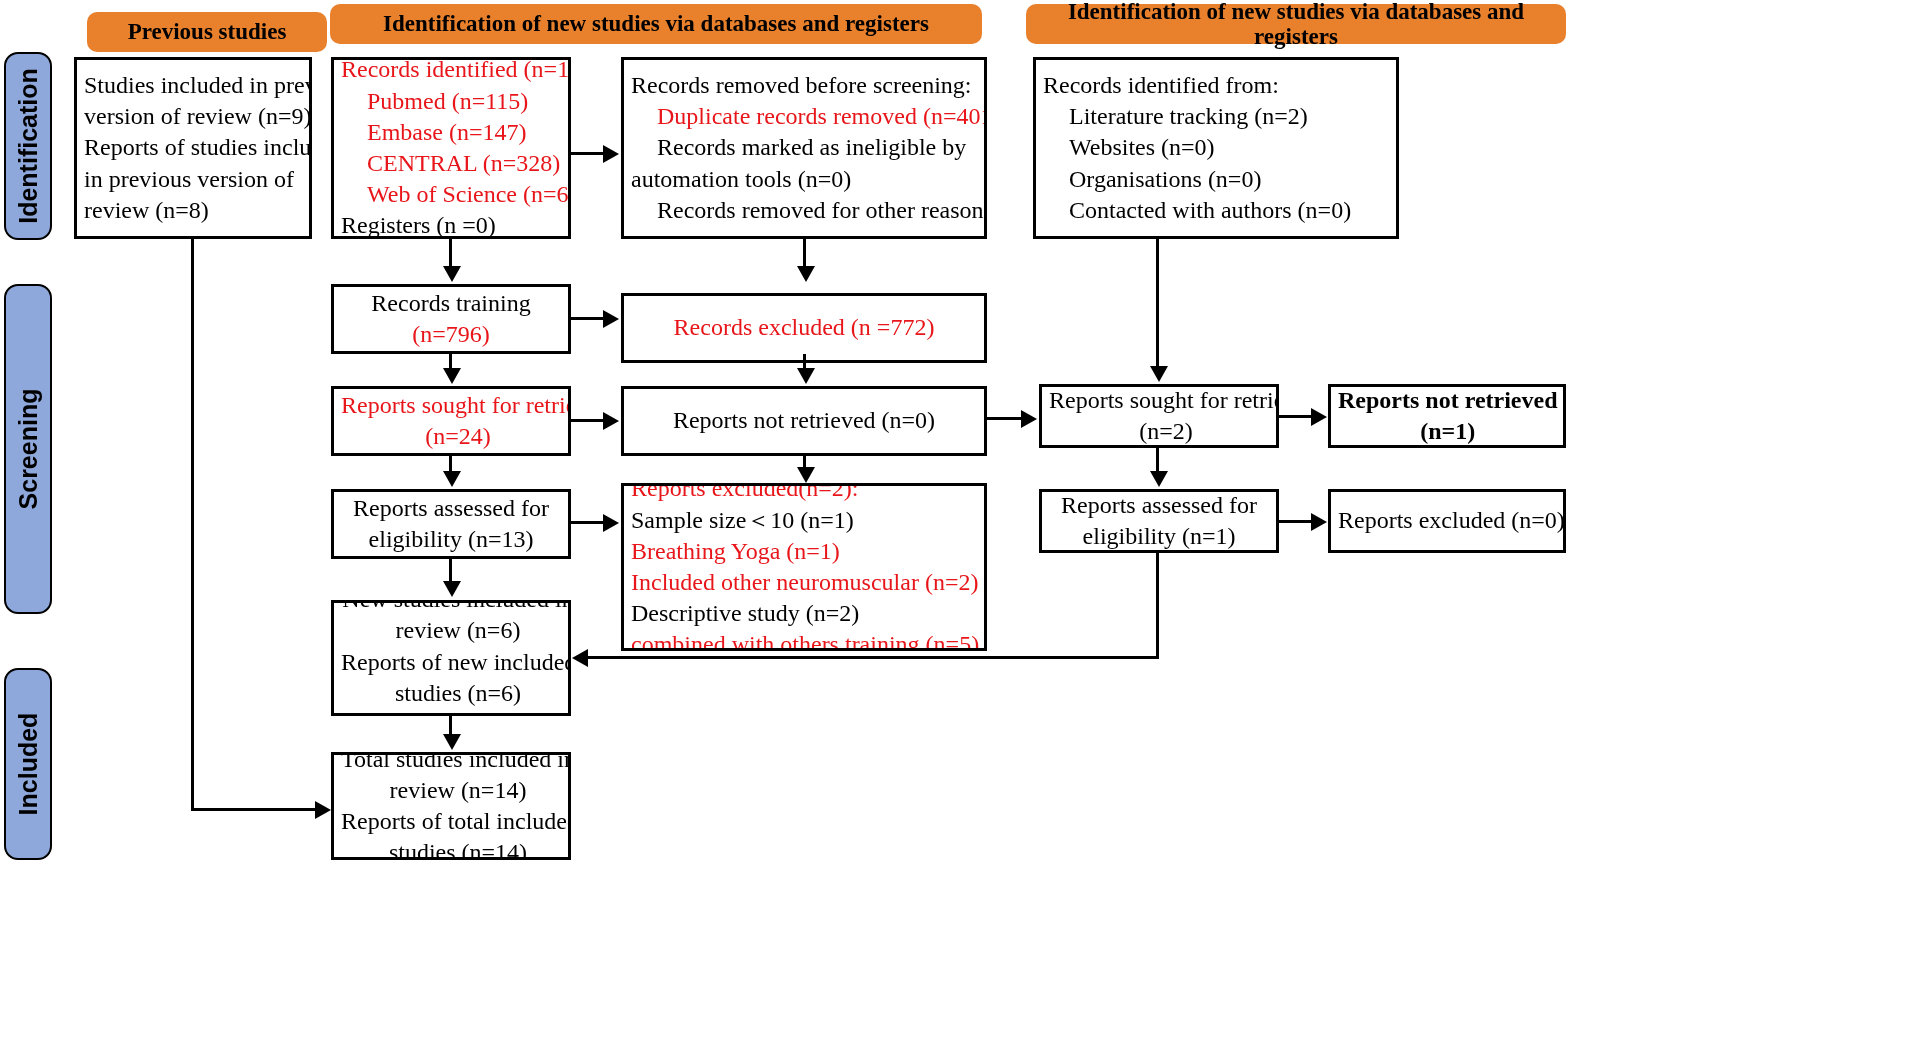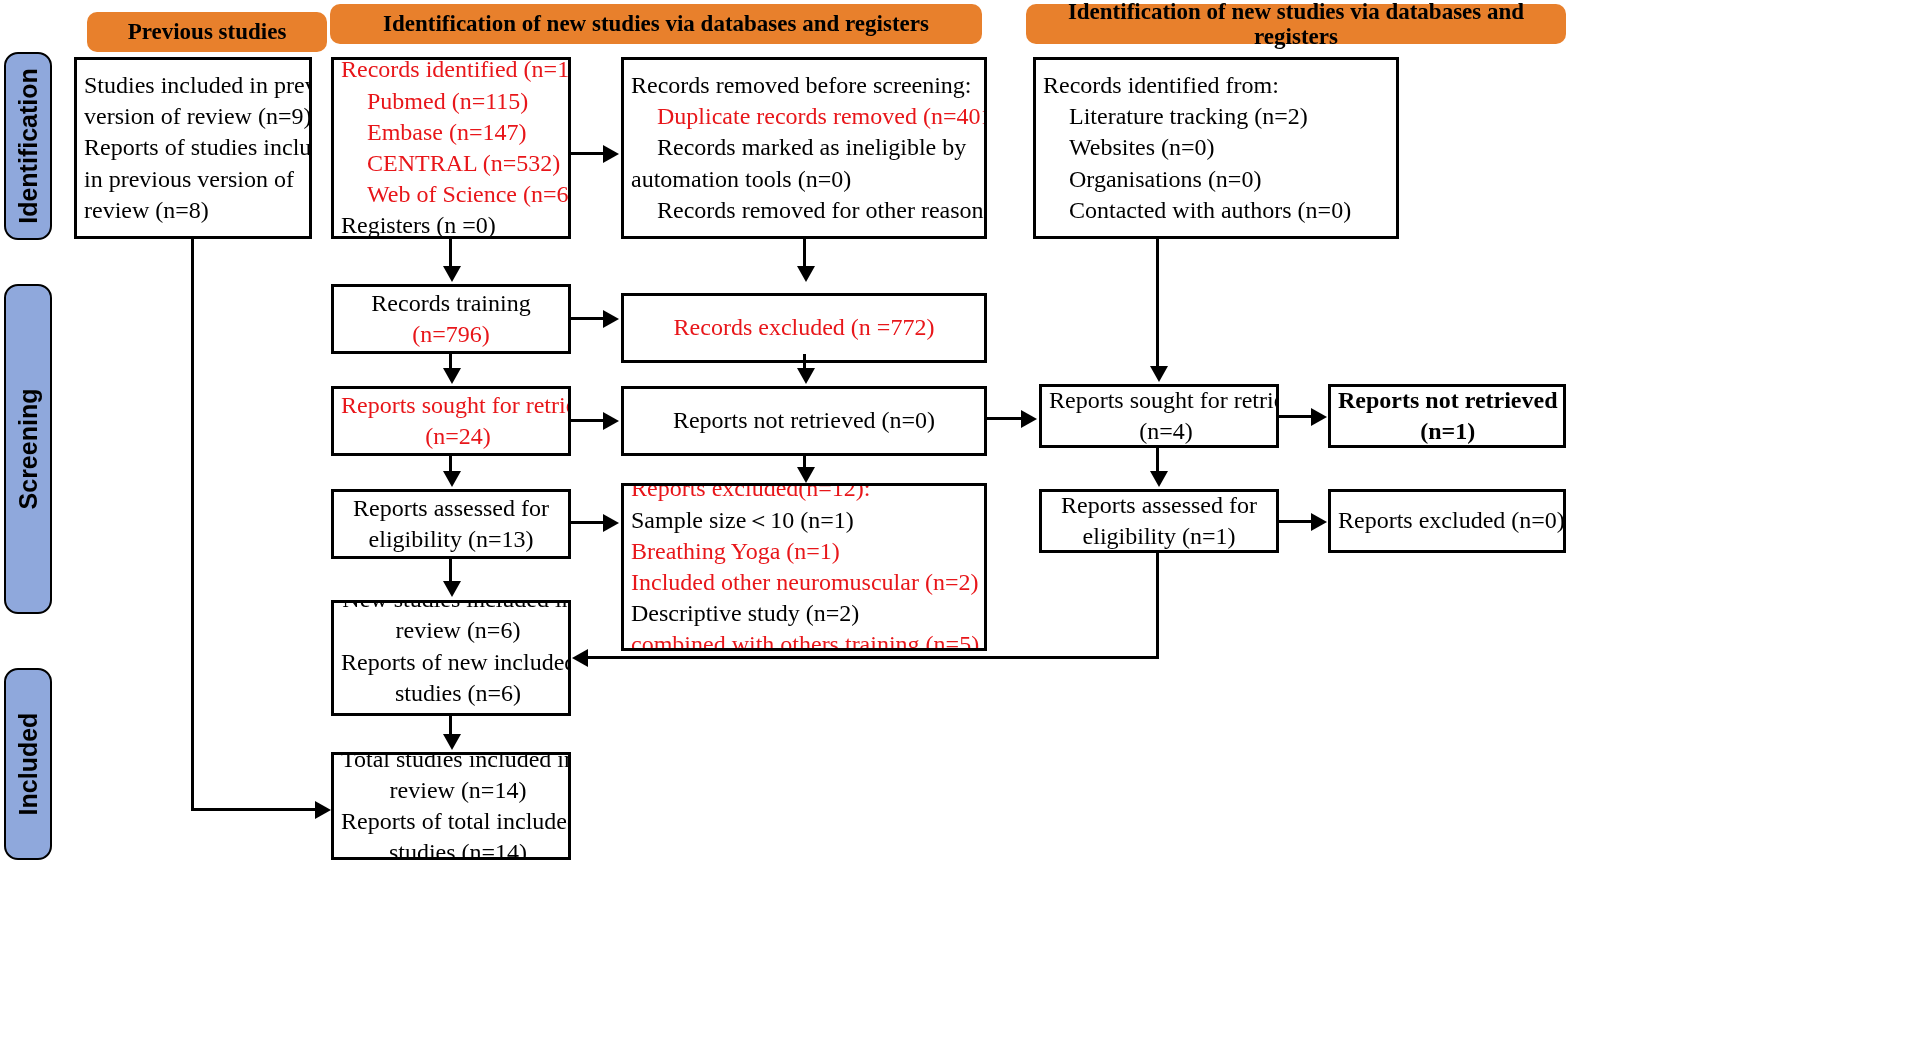--- a/index.html
+++ b/index.html
@@ -94,21 +94,21 @@
       <div class="ln blk">in previous version of</div>
       <div class="ln blk">review (n=8)</div>
     </div>
   </div>
 
   <div class="box mid" style="left:331px;top:57px;width:240px;height:182px;">
     <div class="bodylines">
       <div class="ln red">Records identified (n=1197)</div>
       <div class="ln red ind">Pubmed (n=115)</div>
       <div class="ln red ind">Embase (n=147)</div>
-      <div class="ln red ind">CENTRAL (n=532)</div>
+      <div class="ln red ind">CENTRAL (n=328)</div>
       <div class="ln red ind">Web of Science (n=607)</div>
       <div class="ln blk">Registers (n =0)</div>
     </div>
   </div>
 
   <div class="box mid" style="left:621px;top:57px;width:366px;height:182px;">
     <div class="bodylines">
       <div class="ln blk">Records removed before screening:</div>
       <div class="ln red ind">Duplicate records removed (n=401)</div>
       <div class="ln blk ind">Records marked as ineligible by</div>
@@ -149,41 +149,41 @@
 
   <div class="box mid ctr" style="left:621px;top:386px;width:366px;height:70px;">
     <div class="bodylines">
       <div class="ln blk">Reports not retrieved (n=0)</div>
     </div>
   </div>
 
   <div class="box mid ctr" style="left:1039px;top:384px;width:240px;height:64px;">
     <div class="bodylines">
       <div class="ln blk">Reports sought for retrieval</div>
-      <div class="ln blk">(n=4)</div>
+      <div class="ln blk">(n=2)</div>
     </div>
   </div>
 
   <div class="box mid ctr" style="left:1328px;top:384px;width:238px;height:64px;font-weight:bold;">
     <div class="bodylines">
       <div class="ln blk">Reports not retrieved</div>
       <div class="ln blk">(n=1)</div>
     </div>
   </div>
 
   <div class="box mid ctr" style="left:331px;top:489px;width:240px;height:70px;">
     <div class="bodylines">
       <div class="ln blk">Reports assessed for</div>
       <div class="ln blk">eligibility (n=13)</div>
     </div>
   </div>
 
   <div class="box mid" style="left:621px;top:483px;width:366px;height:168px;">
     <div class="bodylines">
-      <div class="ln red">Reports excluded(n=12):</div>
+      <div class="ln red">Reports excluded(n=2):</div>
       <div class="ln blk">Sample size＜10 (n=1)</div>
       <div class="ln red">Breathing Yoga (n=1)</div>
       <div class="ln red">Included other neuromuscular (n=2)</div>
       <div class="ln blk">Descriptive study (n=2)</div>
       <div class="ln red">combined with others training (n=5)</div>
     </div>
   </div>
 
   <div class="box mid ctr" style="left:1039px;top:489px;width:240px;height:64px;">
     <div class="bodylines">

